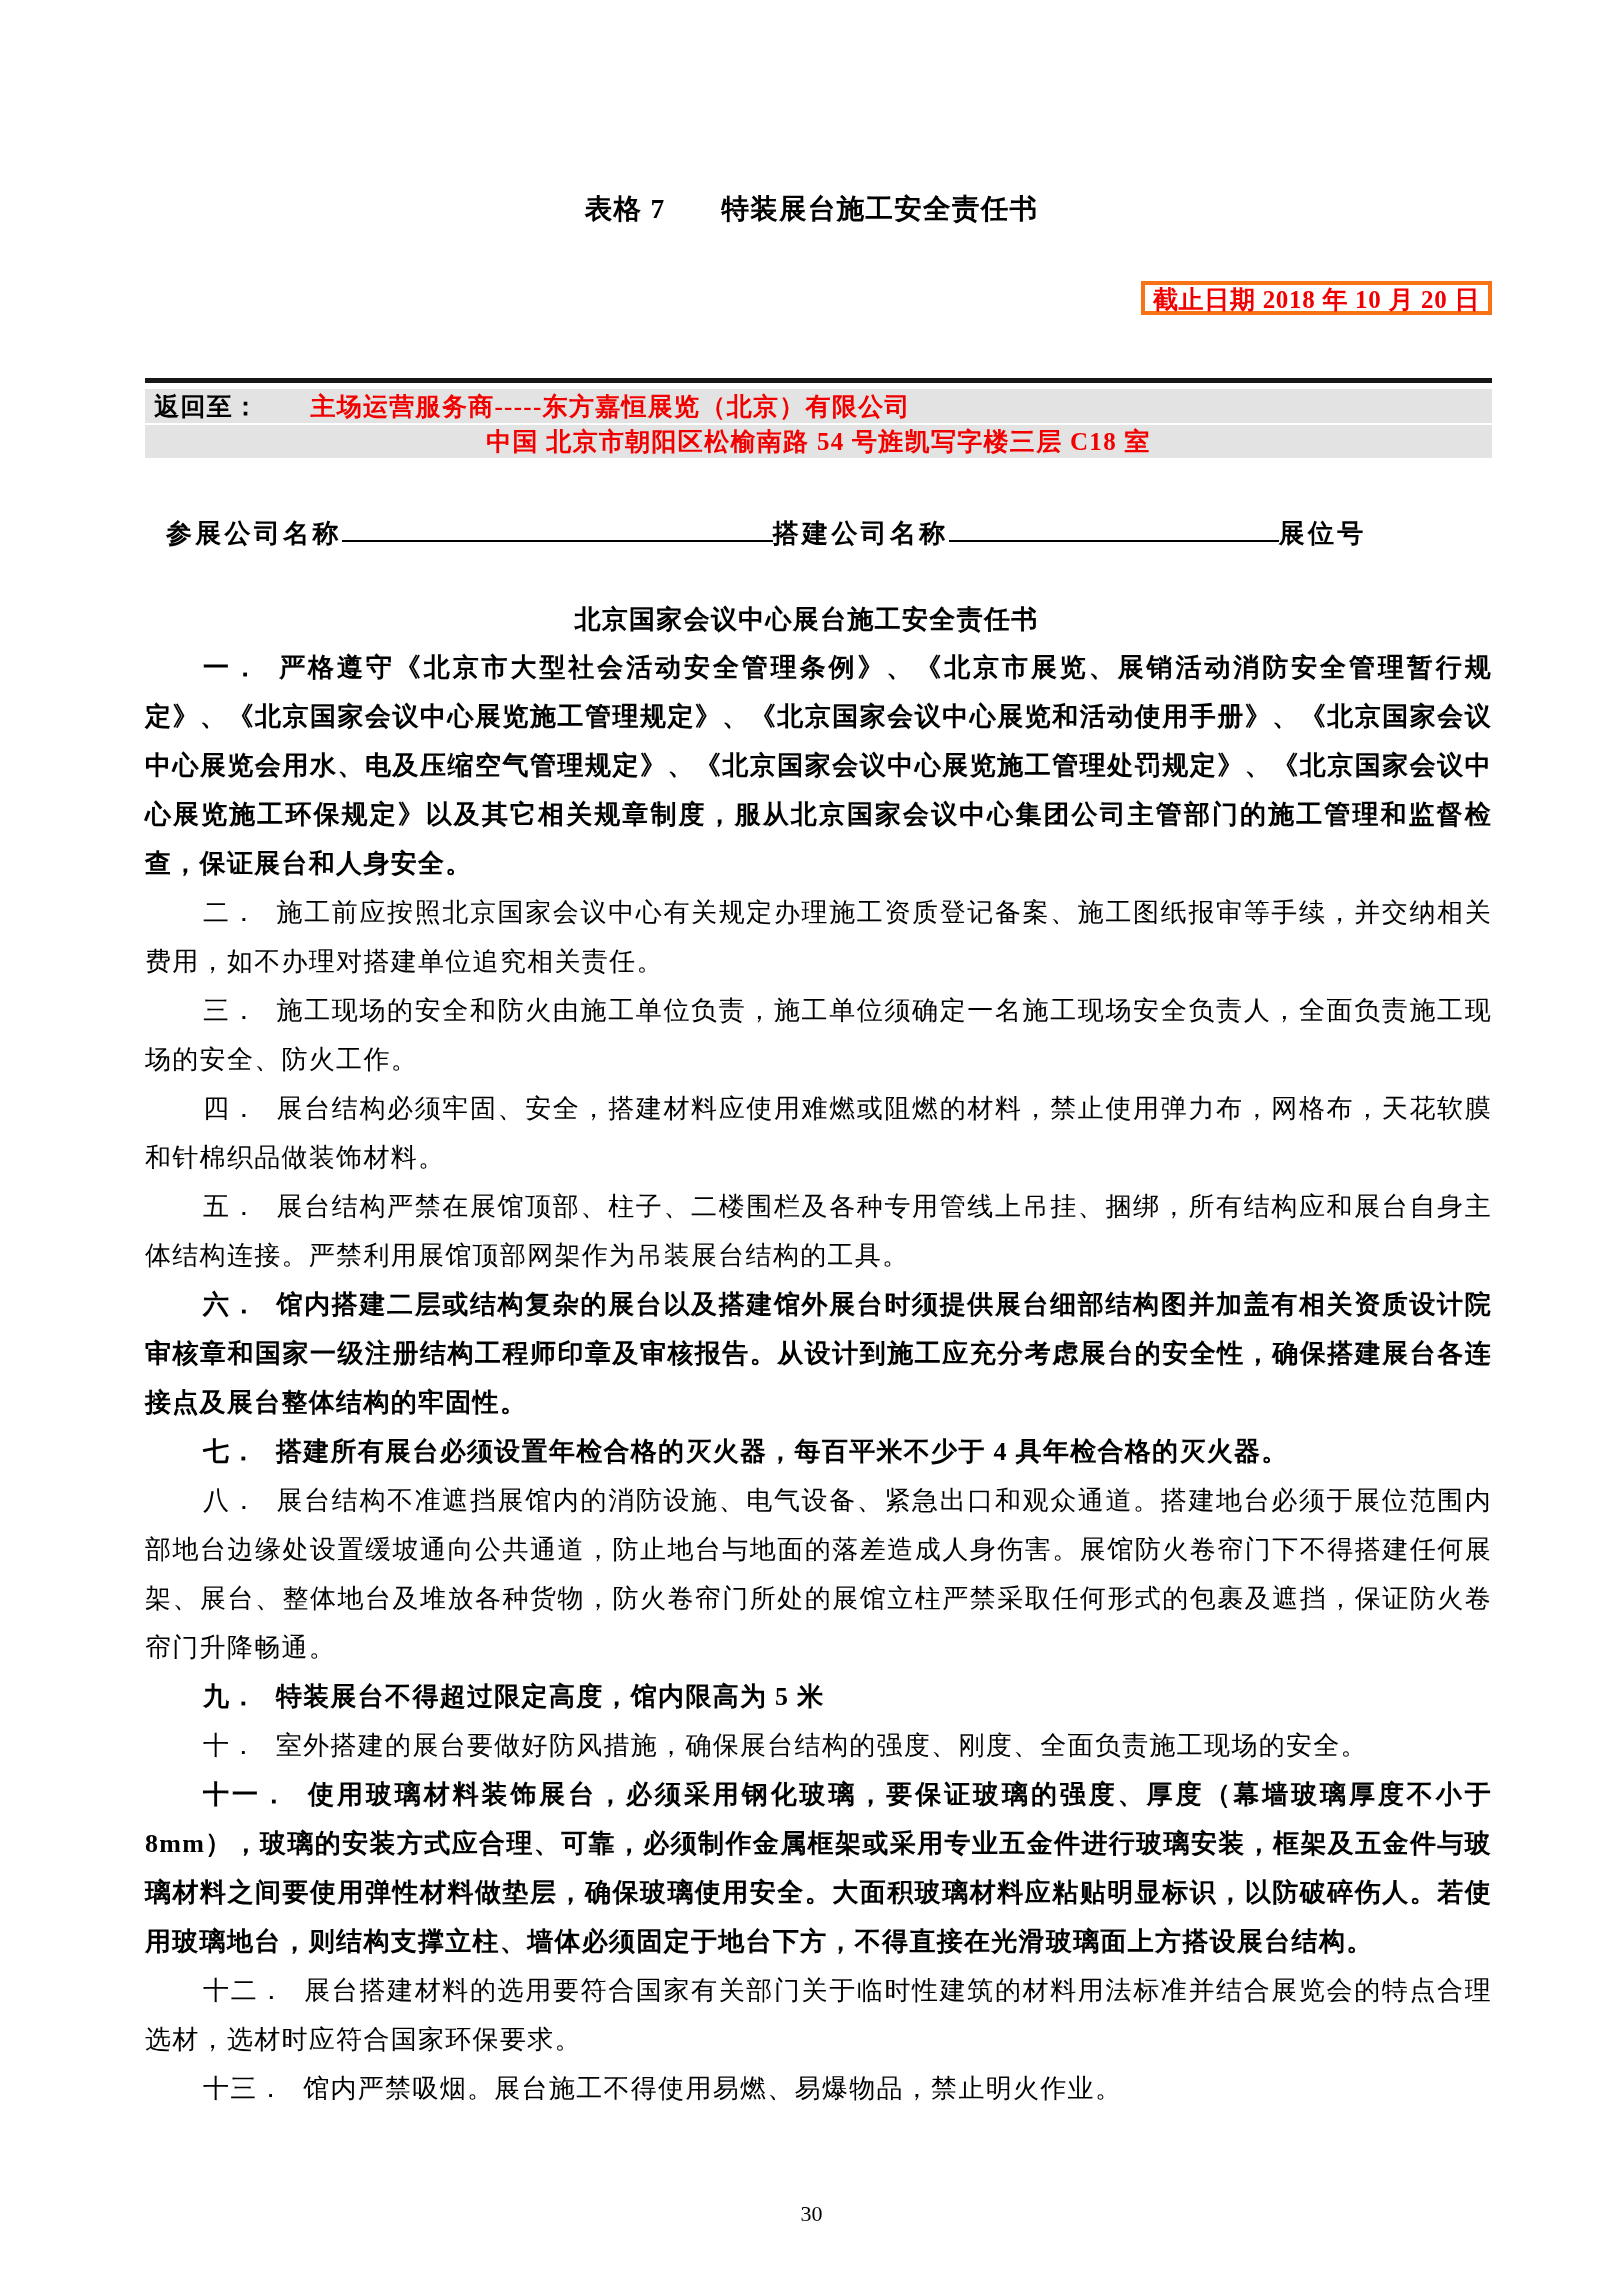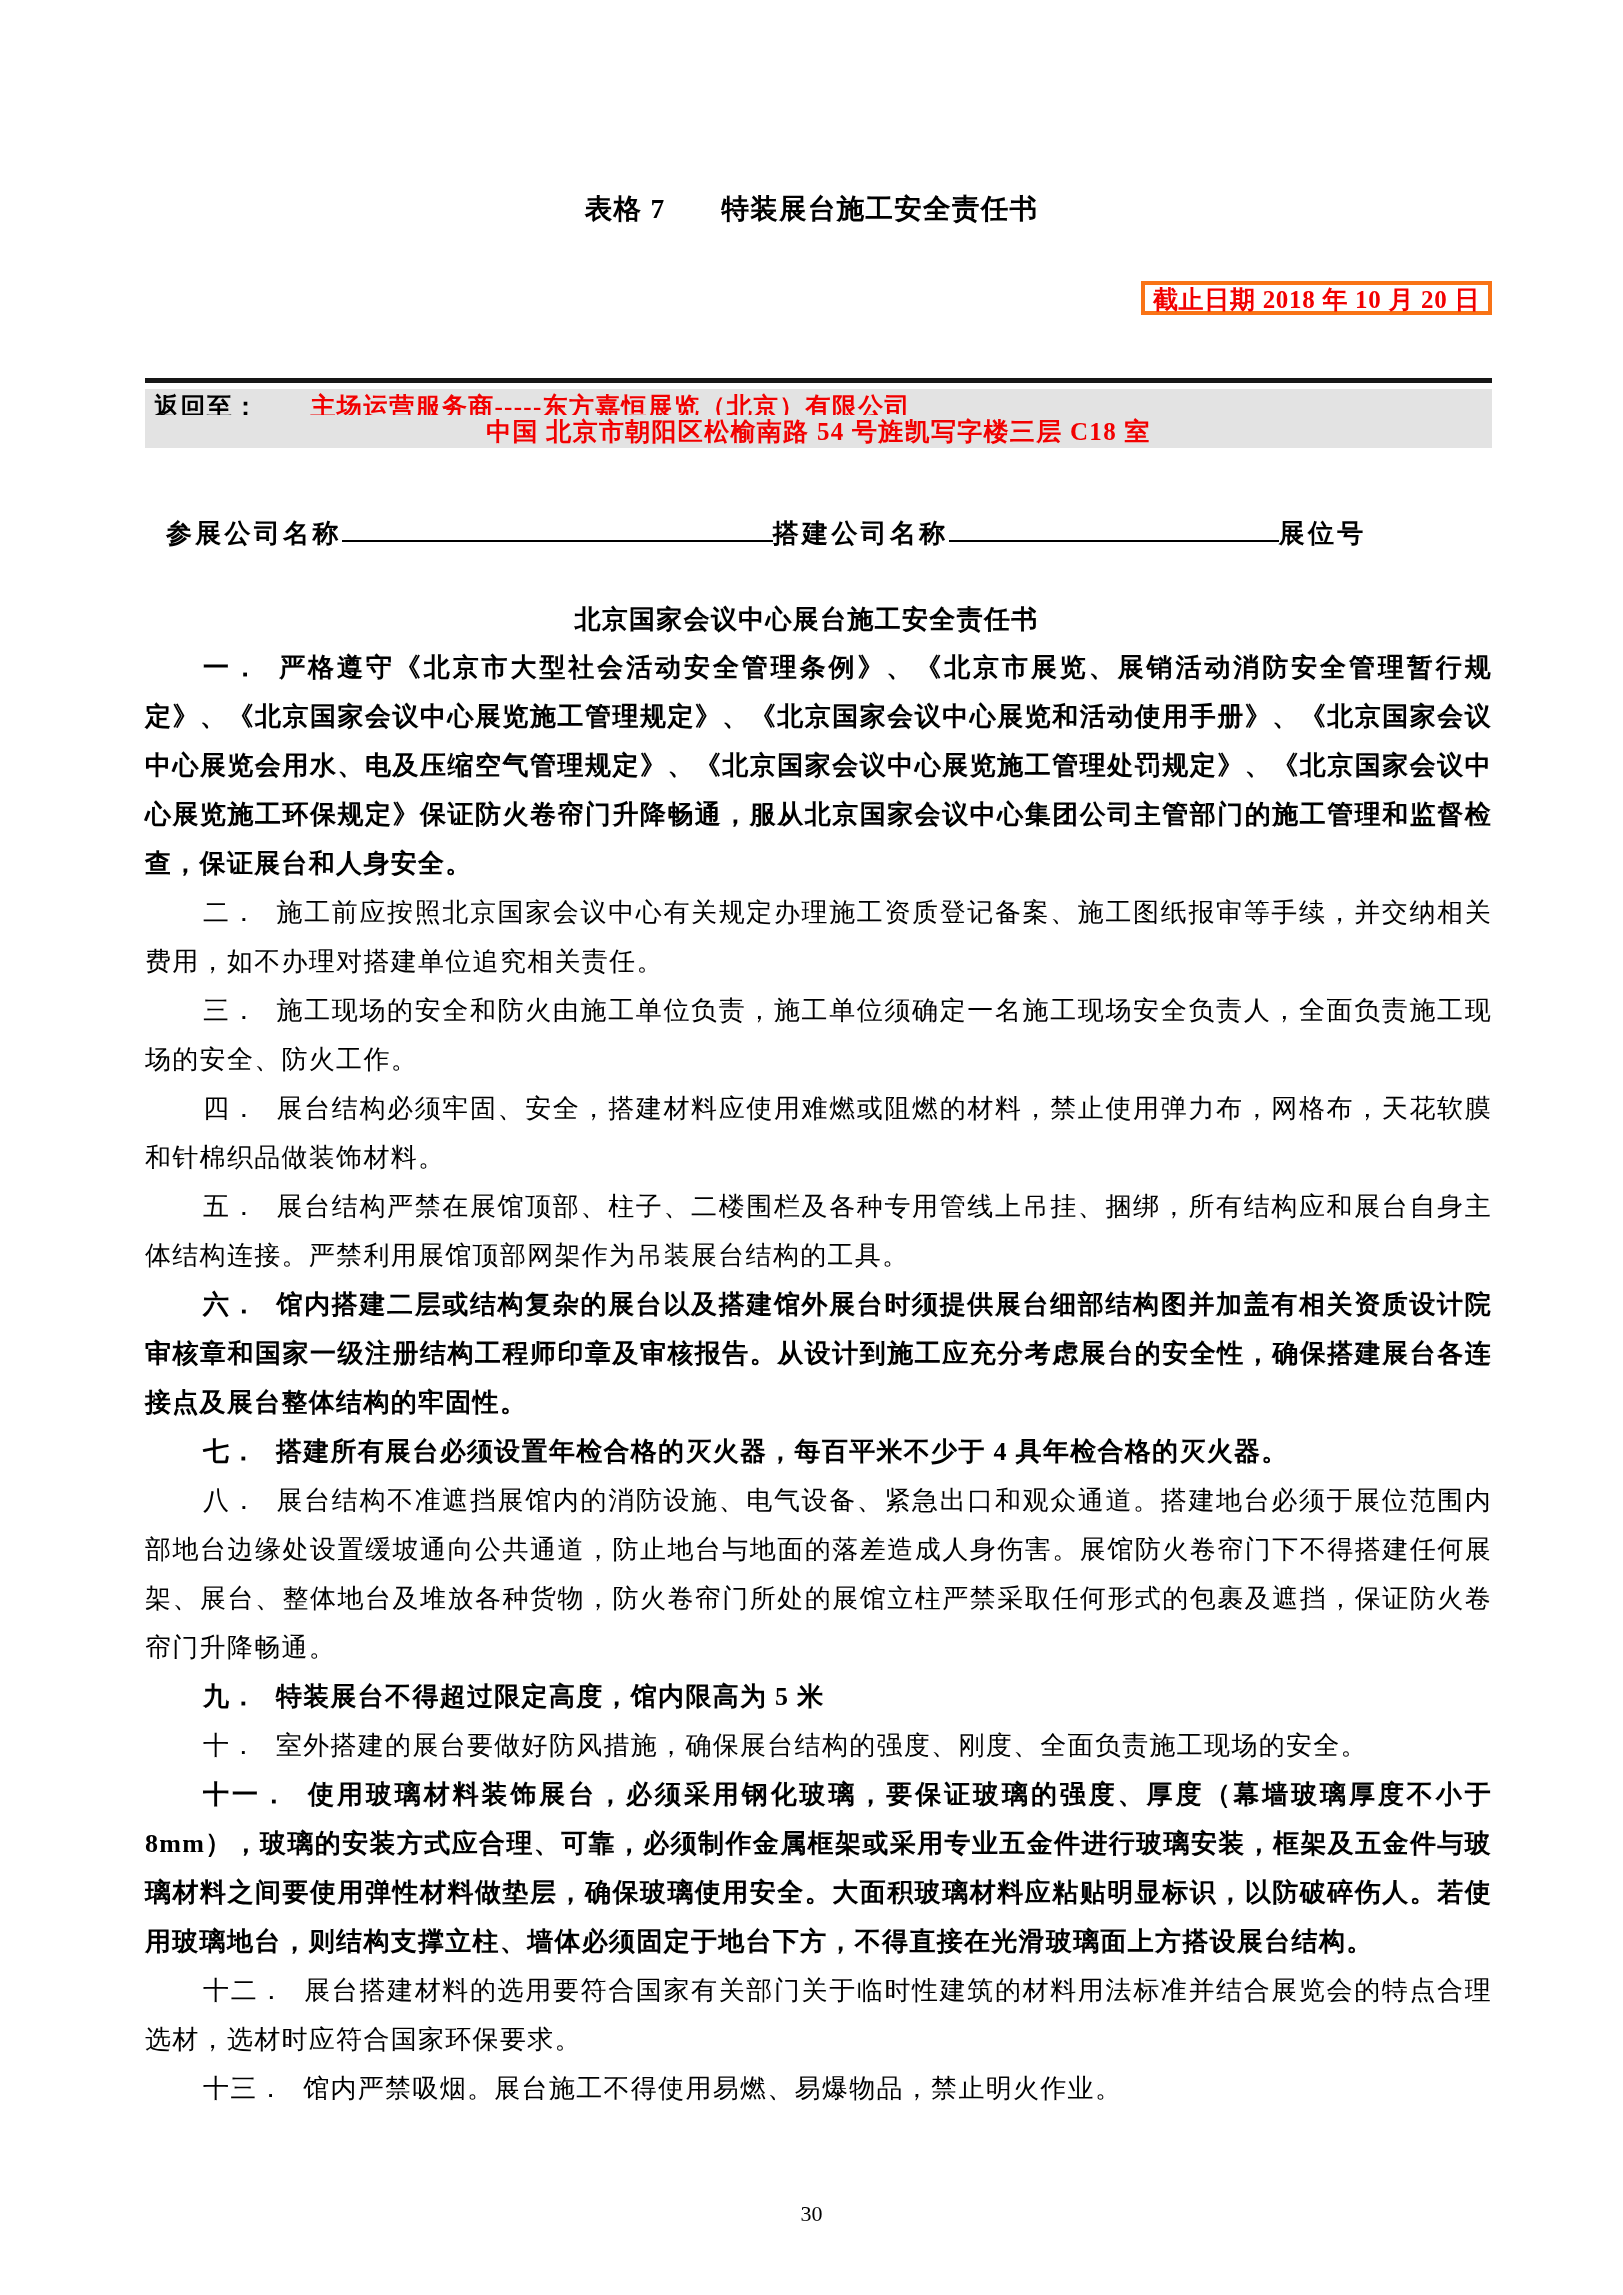--- a/index.html
+++ b/index.html
@@ -33,21 +33,21 @@
   
   .return-row {
     position:absolute; top:389px; left:145px; width:1347px; height:34px;
     background:#e3e3e3; font-size:25px; font-weight:bold;
     display:flex; align-items:center; box-sizing:border-box; padding-left:9.2px;
     letter-spacing:1.3px; white-space:nowrap;font-family:Liberation Serif, serif;
   }
   .return-row .return-label { color:#000; margin-right:51px; }
   .return-row .return-value { color:#f20000; }
   .address-row {
-    position:absolute; top:415px; left:145px; width:1347px; height:33px;
+    position:absolute; top:425px; left:145px; width:1347px; height:33px;
     background:#e3e3e3; color:#f20000; font-weight:bold; font-size:25px;
     text-align:center; line-height:33px; letter-spacing:1.3px; white-space:nowrap;
   }
   
   .form-line {
     position:absolute; top:516px; left:145px; width:1347px;
     font-size:26px; font-weight:bold; letter-spacing:3.3px;
     white-space:nowrap; box-sizing:border-box; padding-left:21px;
   }
   .blank {
@@ -102,21 +102,21 @@
 
   <div class="form-line">
     <span>参展公司名称</span><span class="blank blank-1"></span><span>搭建公司名称</span><span class="blank blank-2"></span><span>展位号</span>
   </div>
 
   <div class="section-heading">
     <span>北京国家会议中心展台施工安全责任书</span>
   </div>
 
   <div class="clauses">
-  <p class="clause bold"><span class="clause-num">一．</span><span class="clause-text">严格遵守《北京市大型社会活动安全管理条例》、《北京市展览、展销活动消防安全管理暂行规定》、《北京国家会议中心展览施工管理规定》、《北京国家会议中心展览和活动使用手册》、《北京国家会议中心展览会用水、电及压缩空气管理规定》、《北京国家会议中心展览施工管理处罚规定》、《北京国家会议中心展览施工环保规定》保证防火卷帘门升降畅通，服从北京国家会议中心集团公司主管部门的施工管理和监督检查，保证展台和人身安全。</span></p>
+  <p class="clause bold"><span class="clause-num">一．</span><span class="clause-text">严格遵守《北京市大型社会活动安全管理条例》、《北京市展览、展销活动消防安全管理暂行规定》、《北京国家会议中心展览施工管理规定》、《北京国家会议中心展览和活动使用手册》、《北京国家会议中心展览会用水、电及压缩空气管理规定》、《北京国家会议中心展览施工管理处罚规定》、《北京国家会议中心展览施工环保规定》以及其它相关规章制度，服从北京国家会议中心集团公司主管部门的施工管理和监督检查，保证展台和人身安全。</span></p>
 
   <p class="clause"><span class="clause-num">二．</span><span class="clause-text">施工前应按照北京国家会议中心有关规定办理施工资质登记备案、施工图纸报审等手续，并交纳相关费用，如不办理对搭建单位追究相关责任。</span></p>
 
   <p class="clause"><span class="clause-num">三．</span><span class="clause-text">施工现场的安全和防火由施工单位负责，施工单位须确定一名施工现场安全负责人，全面负责施工现场的安全、防火工作。</span></p>
 
   <p class="clause"><span class="clause-num">四．</span><span class="clause-text">展台结构必须牢固、安全，搭建材料应使用难燃或阻燃的材料，禁止使用弹力布，网格布，天花软膜和针棉织品做装饰材料。</span></p>
 
   <p class="clause"><span class="clause-num">五．</span><span class="clause-text">展台结构严禁在展馆顶部、柱子、二楼围栏及各种专用管线上吊挂、捆绑，所有结构应和展台自身主体结构连接。严禁利用展馆顶部网架作为吊装展台结构的工具。</span></p>
 
   <p class="clause bold"><span class="clause-num">六．</span><span class="clause-text">馆内搭建二层或结构复杂的展台以及搭建馆外展台时须提供展台细部结构图并加盖有相关资质设计院审核章和国家一级注册结构工程师印章及审核报告。从设计到施工应充分考虑展台的安全性，确保搭建展台各连接点及展台整体结构的牢固性。</span></p>

